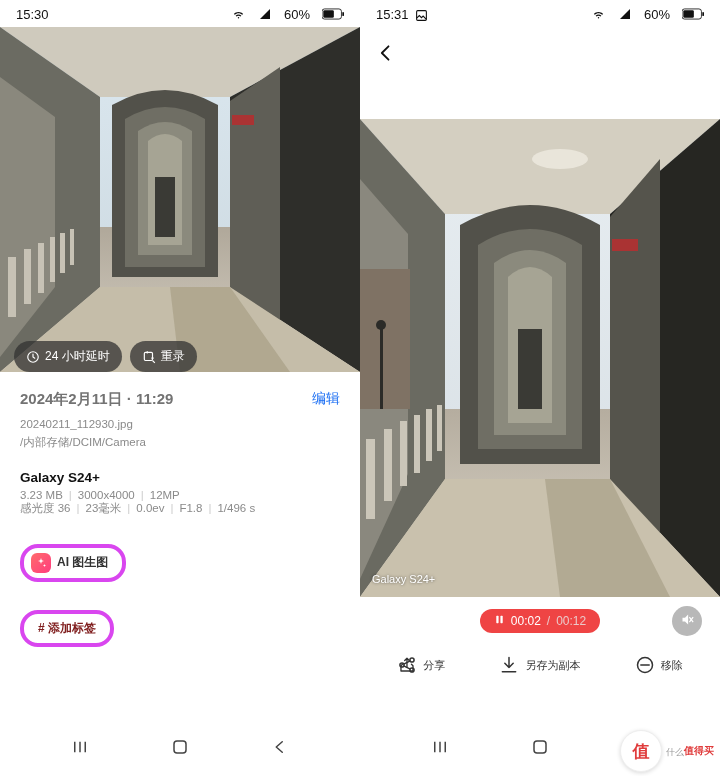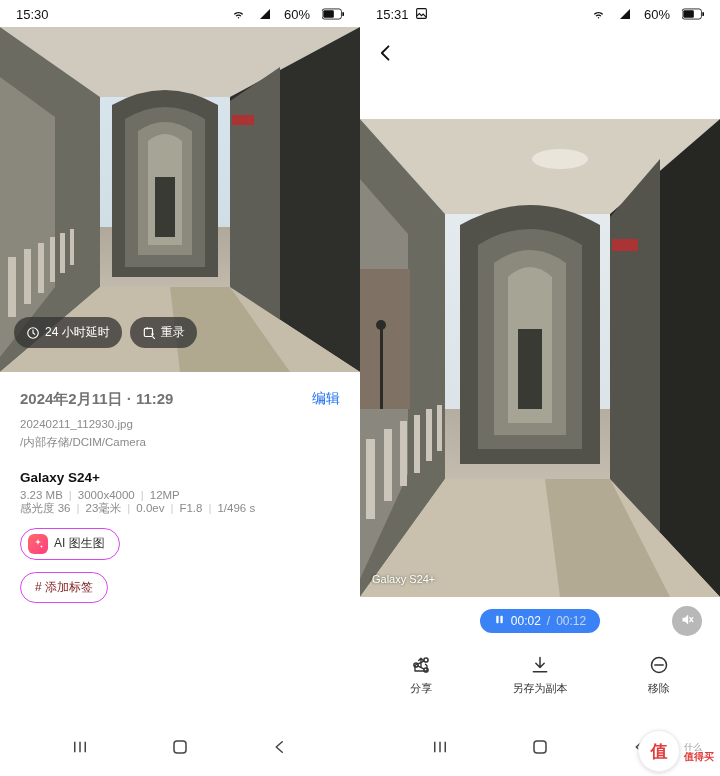--- a/index.html
+++ b/index.html
@@ -12,64 +12,64 @@
 .statusbar { display: flex; justify-content: space-between; align-items: center; padding: 3px 16px 2px 16px; font-size: 13px; font-weight: 500; color: #111; height: 27px; }
 .statusbar .right { display: flex; align-items: center; gap: 12px; }
 .wifi-icon, .signal-icon, .battery, .picture-icon { display: inline-flex; align-items: center; }
 
 
 .photo { position: relative; background: #aaa; flex: 0 0 auto; }
 .photo.lg { height: 345px; }
 .photo-svg { display: block; width: 100%; height: 100%; }
 
 
-.pill-row { position: absolute; left: 14px; bottom: 24px; display: flex; gap: 8px; }
+.pill-row { position: absolute; left: 14px; bottom: 0; display: flex; gap: 8px; }
 .pill { background: rgba(50,50,50,0.75); color: #fff; border-radius: 18px; padding: 7px 12px; font-size: 12px; display: flex; align-items: center; gap: 5px; }
 .pill svg { display: block; }
 
 
 .details { padding: 18px 20px 0 20px; color: #222; }
 .row1 { display: flex; justify-content: space-between; align-items: flex-start; margin-bottom: 6px; }
 .date { font-size: 15px; font-weight: 600; color: #737373; }
 .edit { color: #1b6ef3; font-size: 14px; font-weight: 500; text-align: center; }
 .small { font-size: 11.5px; color: #8a8a8a; line-height: 1.6; }
 .device { font-size: 13.5px; font-weight: 600; color: #111; margin-top: 18px; margin-bottom: 4px; }
 .meta { font-size: 11.5px; color: #8a8a8a; }
 .meta .sep { margin: 0 6px; color: #ccc; }
 
-.chip { display: inline-flex; align-items: center; gap: 6px; border: 1px solid #d946ef; border-radius: 18px; padding: 6px 14px; font-size: 12px; color: #333; margin-top: 12px; }
+.chip { display: inline-flex; align-items: center; gap: 6px; border: 4px solid #d946ef; border-radius: 18px; padding: 6px 14px; font-size: 12px; color: #333; margin-top: 28px; font-weight: bold; }
 .chip.ai { padding: 5px 14px 5px 7px; }
 .chip.ai .glyph { width: 20px; height: 20px; border-radius: 6px; background: linear-gradient(135deg,#ff6b6b,#ff3d7f); display: flex; align-items: center; justify-content: center; }
 .chip.ai .glyph svg { display:block; }
 .chip.tag { color: #7f1d1d; }
 
 
 .navbar { position: absolute; bottom: 6px; left: 0; right: 0; display: flex; justify-content: space-around; align-items: center; padding: 10px 30px; }
 .navbar .nb { color: #555; }
 
 
 .backrow { padding: 16px 16px 6px 16px; }
 .backrow svg { display:block; }
 .viewer { margin-top: 50px; }
 .photo2 { height: 478px; position: relative; }
 .watermark { position: absolute; left: 12px; bottom: 12px; color: #fff; font-size: 11px; font-weight: 500; text-shadow: 0 0 3px rgba(0,0,0,0.6); }
 
 .playbar { display: flex; align-items: center; justify-content: center; gap: 8px; margin-top: 12px; position: relative; }
-.playpill { background: #3b82f6; color: #fff; border-radius: 16px; padding: 5px 14px; display: flex; align-items: center; gap: 6px; font-size: 12px; }
+.playpill { background: #ef4444; color: #fff; border-radius: 16px; padding: 5px 14px; display: flex; align-items: center; gap: 6px; font-size: 12px; }
 .playpill .dim { color: #eaeaea; opacity: 0.8; }
 .mute { position: absolute; right: 18px; width: 30px; height: 30px; border-radius: 50%; background: #b8b8b8; display: flex; align-items: center; justify-content: center; }
 
 .actions { display: flex; justify-content: space-around; margin-top: 22px; padding: 0 10px; }
-.action { display: flex; flex-direction: column; align-items: center; gap: 6px; font-size: 11px; color: #333; }
+.action { display: flex; flex-direction: row; align-items: center; gap: 6px; font-size: 11px; color: #333; }
 .action svg { display: block; }
 
 
 .floating { position: absolute; right: 6px; bottom: 4px; display: flex; align-items: center; gap: 4px; }
 .floatcirc { width: 42px; height: 42px; border-radius: 50%; background: #fff; border:1px solid #eee; box-shadow: 0 1px 4px rgba(0,0,0,0.15); display: flex; align-items: center; justify-content: center; color: #e03c3c; font-size: 17px; font-weight: 700; }
-.floattext { display: flex; flex-direction: column; font-size: 10px; line-height: 1; }
+.floattext { display: flex; font-size: 10px; line-height: 1; }
 .floattext .b { color: #e03c3c; font-weight: 700; }
 .floattext .g { color: #999; font-size: 9px; margin-top:2px;}
 </style>
 </head>
 <body>
 
 <div class="container">
 
 <div class="phone">
   <div class="statusbar">
@@ -212,21 +212,21 @@
     <span class="nb"><svg width="18" height="18" viewBox="0 0 24 24">
             <path d="M15 5l-8 7 8 7" fill="none" stroke="#444" stroke-width="2" stroke-linecap="round" stroke-linejoin="round"></path>
           </svg></span>
   </div>
 </div>
 
 <div class="divider"></div>
 
 <div class="phone">
   <div class="statusbar">
-    <span style="display:flex;align-items:flex-start;gap:6px">
+    <span style="display:flex;align-items:flex-end;gap:6px">
       <span>15:31</span>
       <span class="picture-icon">
             <svg width="13" height="13" viewBox="0 0 24 24">
               <rect x="3" y="3" width="18" height="18" rx="2" fill="none" stroke="#111" stroke-width="2"></rect>
               <path d="M3 17l5-5 4 4 3-3 6 6" fill="none" stroke="#111" stroke-width="2"></path>
             </svg>
           </span>
     </span>
     <span class="right">
       <span class="wifi-icon">

